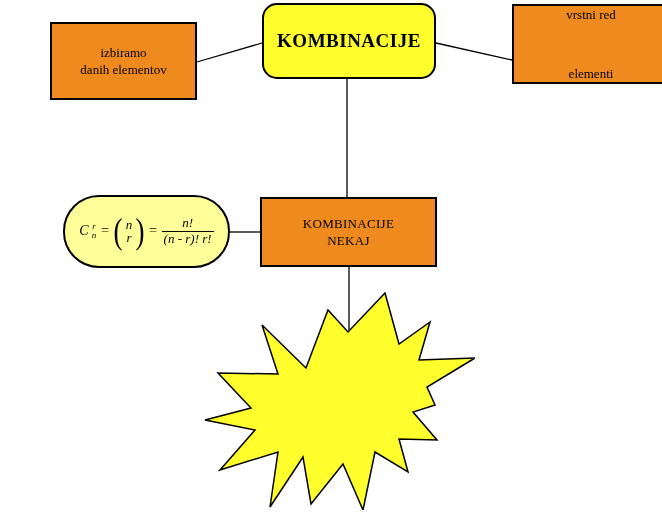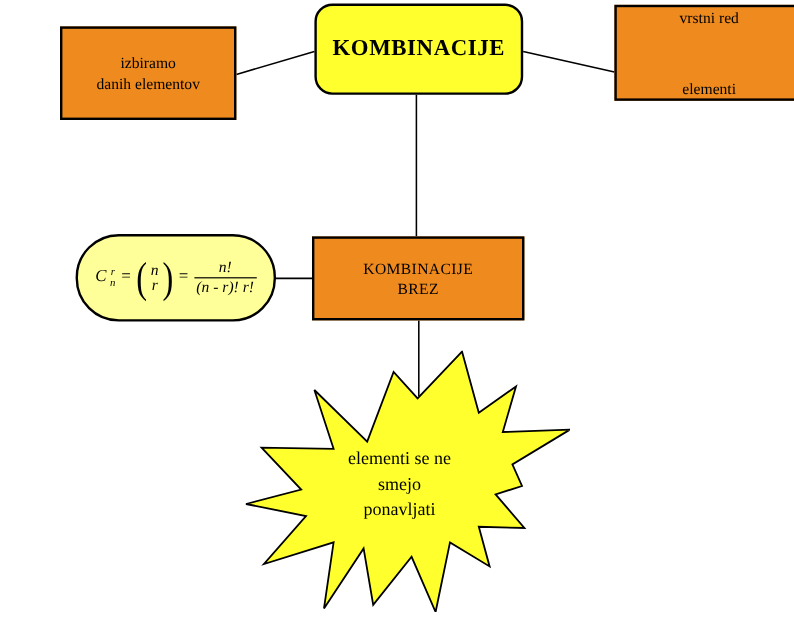--- a/index.html
+++ b/index.html
@@ -107,43 +107,38 @@
     <line x1="347" y1="79" x2="347" y2="197" stroke="#000" stroke-width="1.3"></line>
     <line x1="230" y1="232" x2="260" y2="232" stroke="#000" stroke-width="1.3"></line>
     <line x1="349" y1="267" x2="349" y2="330" stroke="#000" stroke-width="1.3"></line>
   </svg>
 
   <div class="star-wrap">
     <svg width="272" height="218" viewBox="0 0 272 218" xmlns="http://www.w3.org/2000/svg">
       <polygon fill="var(--yellow)" stroke="var(--outline)" stroke-width="1.5" stroke-linejoin="miter" points="182,1 196,52 227,30 216,68 272,66 224,95 232,113 210,120 234,148 196,147 205,180 172,160 160,218 140,172 108,212 100,165 67,215 75,160 17,178 52,138 2,128 48,116 15,81 75,82 59,33 103,76 125,18 145,40"></polygon>
     </svg>
   </div>
-  <div class="star-text">
-    <div>elementi se ne</div>
-    <div>smejo</div>
-    <div>ponavljati</div>
-  </div>
 
   <div class="node orange box-left">
     <div>izbiramo</div>
     <div>danih elementov</div>
   </div>
 
   <div class="node yellow box-title">
     <div>KOMBINACIJE</div>
   </div>
 
   <div class="node orange box-right">
     <div>vrstni red</div>
     <div>elementi</div>
   </div>
 
   <div class="node orange box-mid">
     <div>KOMBINACIJE</div>
-    <div>BREZ</div>
+    <div>NEKAJ</div>
   </div>
 
   <div class="node box-formula">
     <div class="formula">
       <span>C</span>
         <span class="supsub">
           <span>r</span>
           <span>n</span>
         </span>
       <span>=</span>

